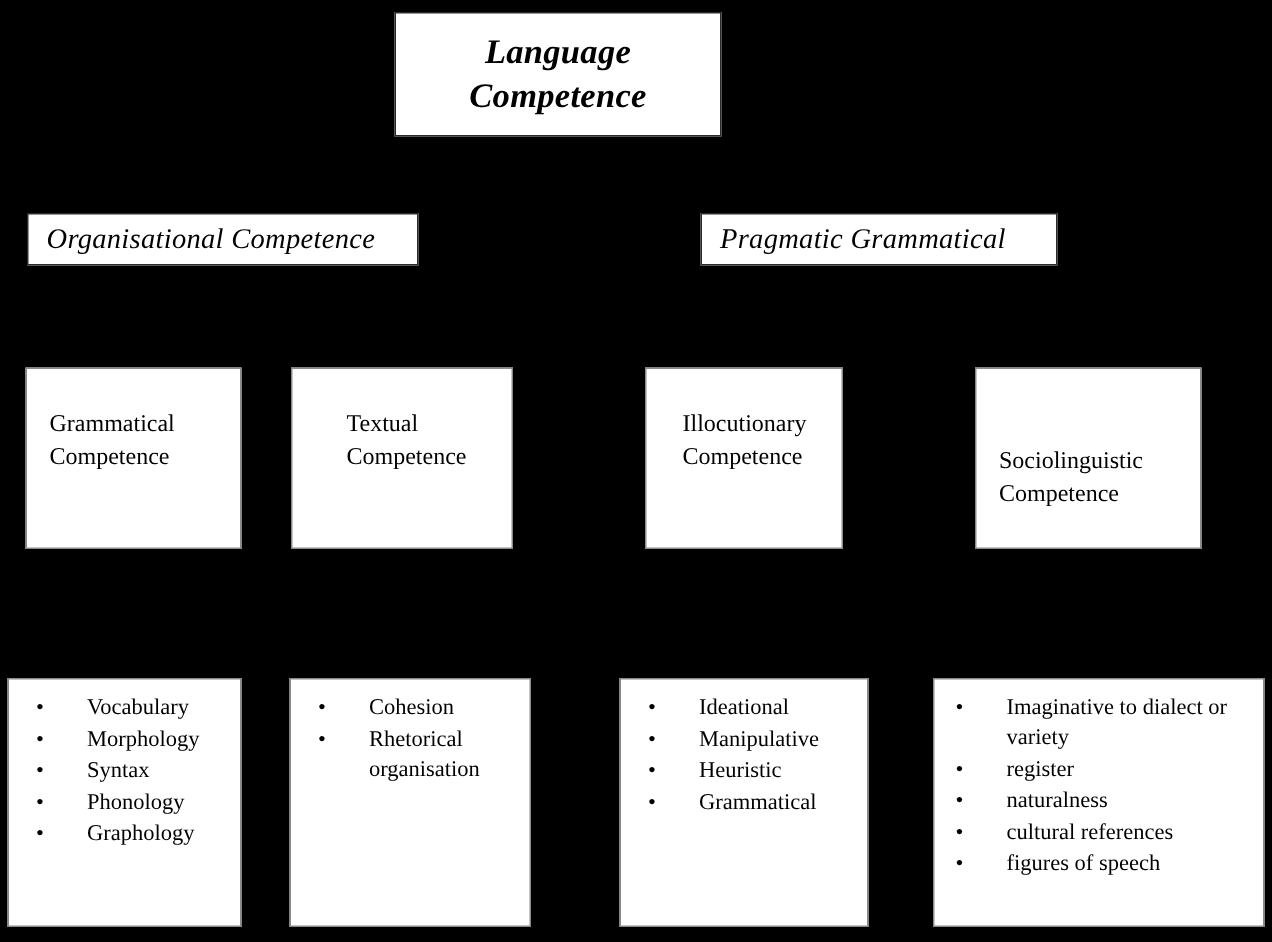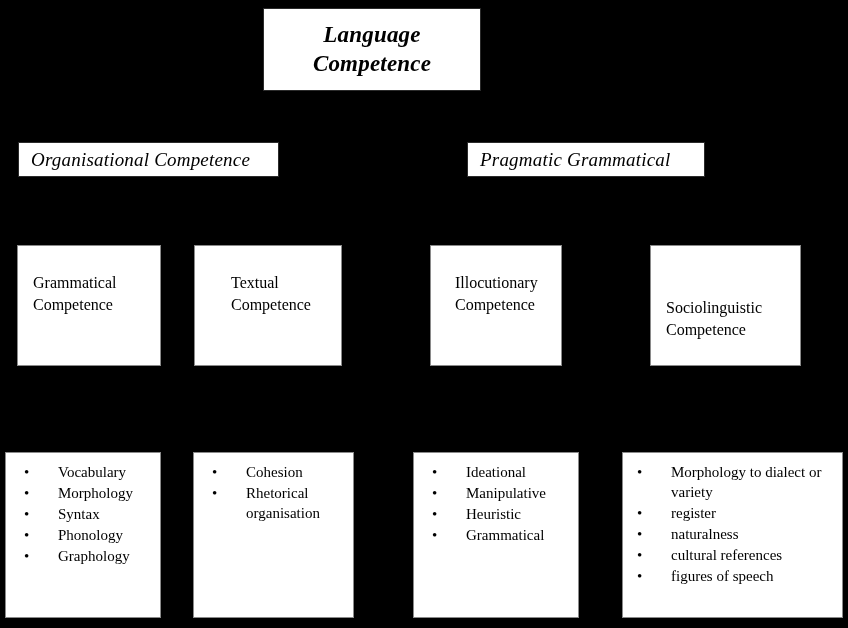--- a/index.html
+++ b/index.html
@@ -212,21 +212,21 @@
   <div class="node node-l4" id="node-list-illo">
     <ul class="blist">
         <li><span class="bullet">•</span><span>Ideational</span></li>
         <li><span class="bullet">•</span><span>Manipulative</span></li>
         <li><span class="bullet">•</span><span>Heuristic</span></li>
         <li><span class="bullet">•</span><span>Grammatical</span></li>
       </ul>
   </div>
   <div class="node node-l4" id="node-list-soc">
     <ul class="blist">
-        <li><span class="bullet">•</span><span>Morphology to dialect or variety</span></li>
+        <li><span class="bullet">•</span><span>Imaginative to dialect or variety</span></li>
         <li><span class="bullet">•</span><span>register</span></li>
         <li><span class="bullet">•</span><span>naturalness</span></li>
         <li><span class="bullet">•</span><span>cultural references</span></li>
         <li><span class="bullet">•</span><span>figures of speech</span></li>
       </ul>
   </div>
 
 </div>
 
 </body></html>

